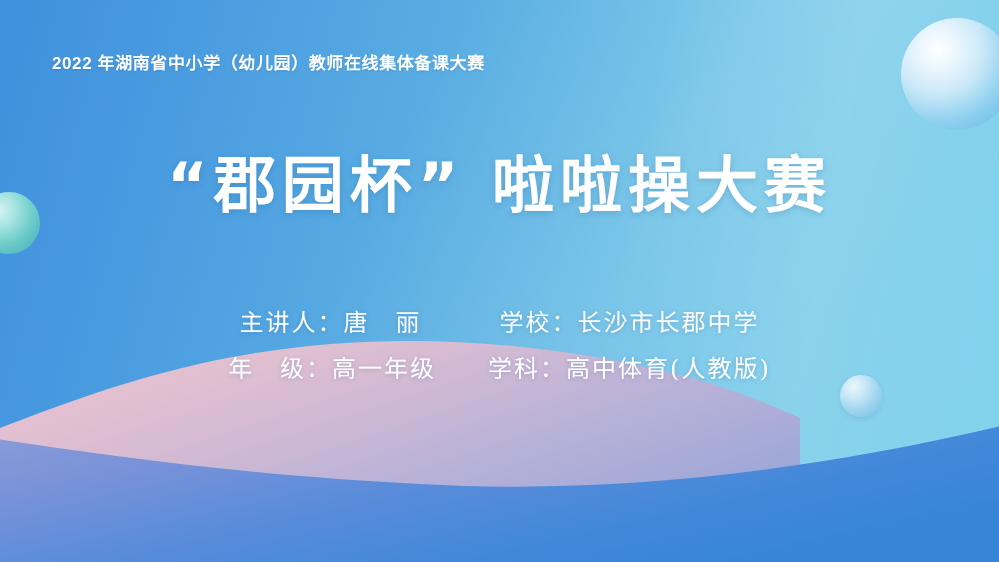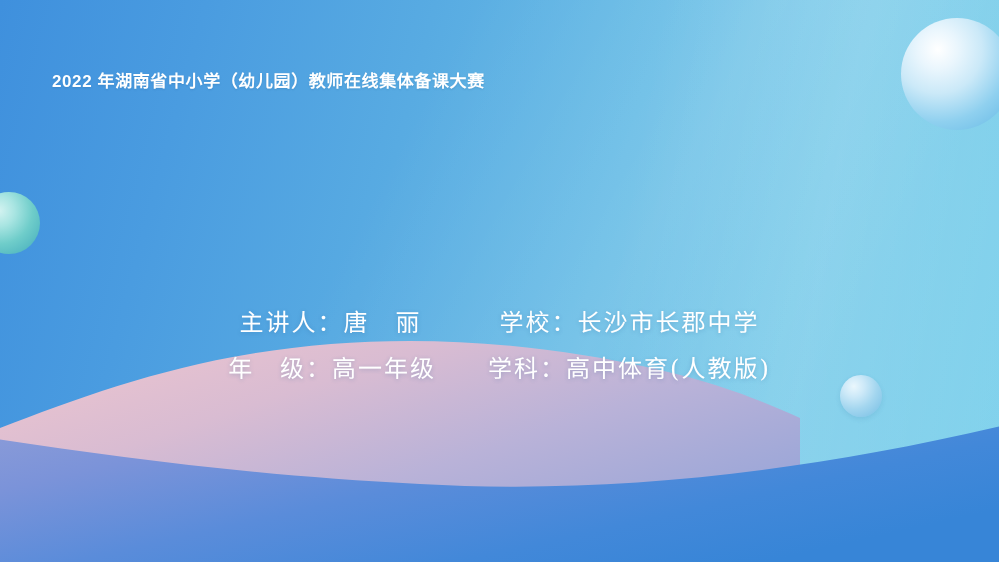--- a/index.html
+++ b/index.html
@@ -100,21 +100,21 @@
     width: 999px;
     height: 300px;
     pointer-events: none;
   }
   .wave svg { display: block; width: 100%; height: 100%; }
 
   
   .header-line {
     position: absolute;
     left: 52px;
-    top: 70px;
+    top: 52px;
     font-size: 17px;
     line-height: 24px;
     letter-spacing: 0.6px;
     color: #ffffff;
     font-weight: 700;
     white-space: nowrap;
     text-shadow: 0 1px 2px rgba(30,90,140,0.22);
     text-align: right;
   }
 
@@ -183,19 +183,20 @@
       <path d="M -10,300 L -10,176 C 120,196 260,214 420,222 C 600,232 790,214 1010,162 L 1010,300 Z" fill="url(#gBlue)"></path>
     </svg>
   </div>
 
   <div class="sphere sphere-tr"></div>
   <div class="sphere sphere-left"></div>
   <div class="sphere sphere-br"></div>
 
   <div class="header-line">2022 年湖南省中小学（幼儿园）教师在线集体备课大赛</div>
 
+  <div class="main-title">“郡园杯” 啦啦操大赛</div>
 
   <div class="meta-block">
     <div class="meta-line">主讲人：唐　丽　　　学校：长沙市长郡中学</div>
     <div class="meta-line">年　级：高一年级　　学科：高中体育(人教版)</div>
   </div>
 
 </div>
 
 </body></html>

